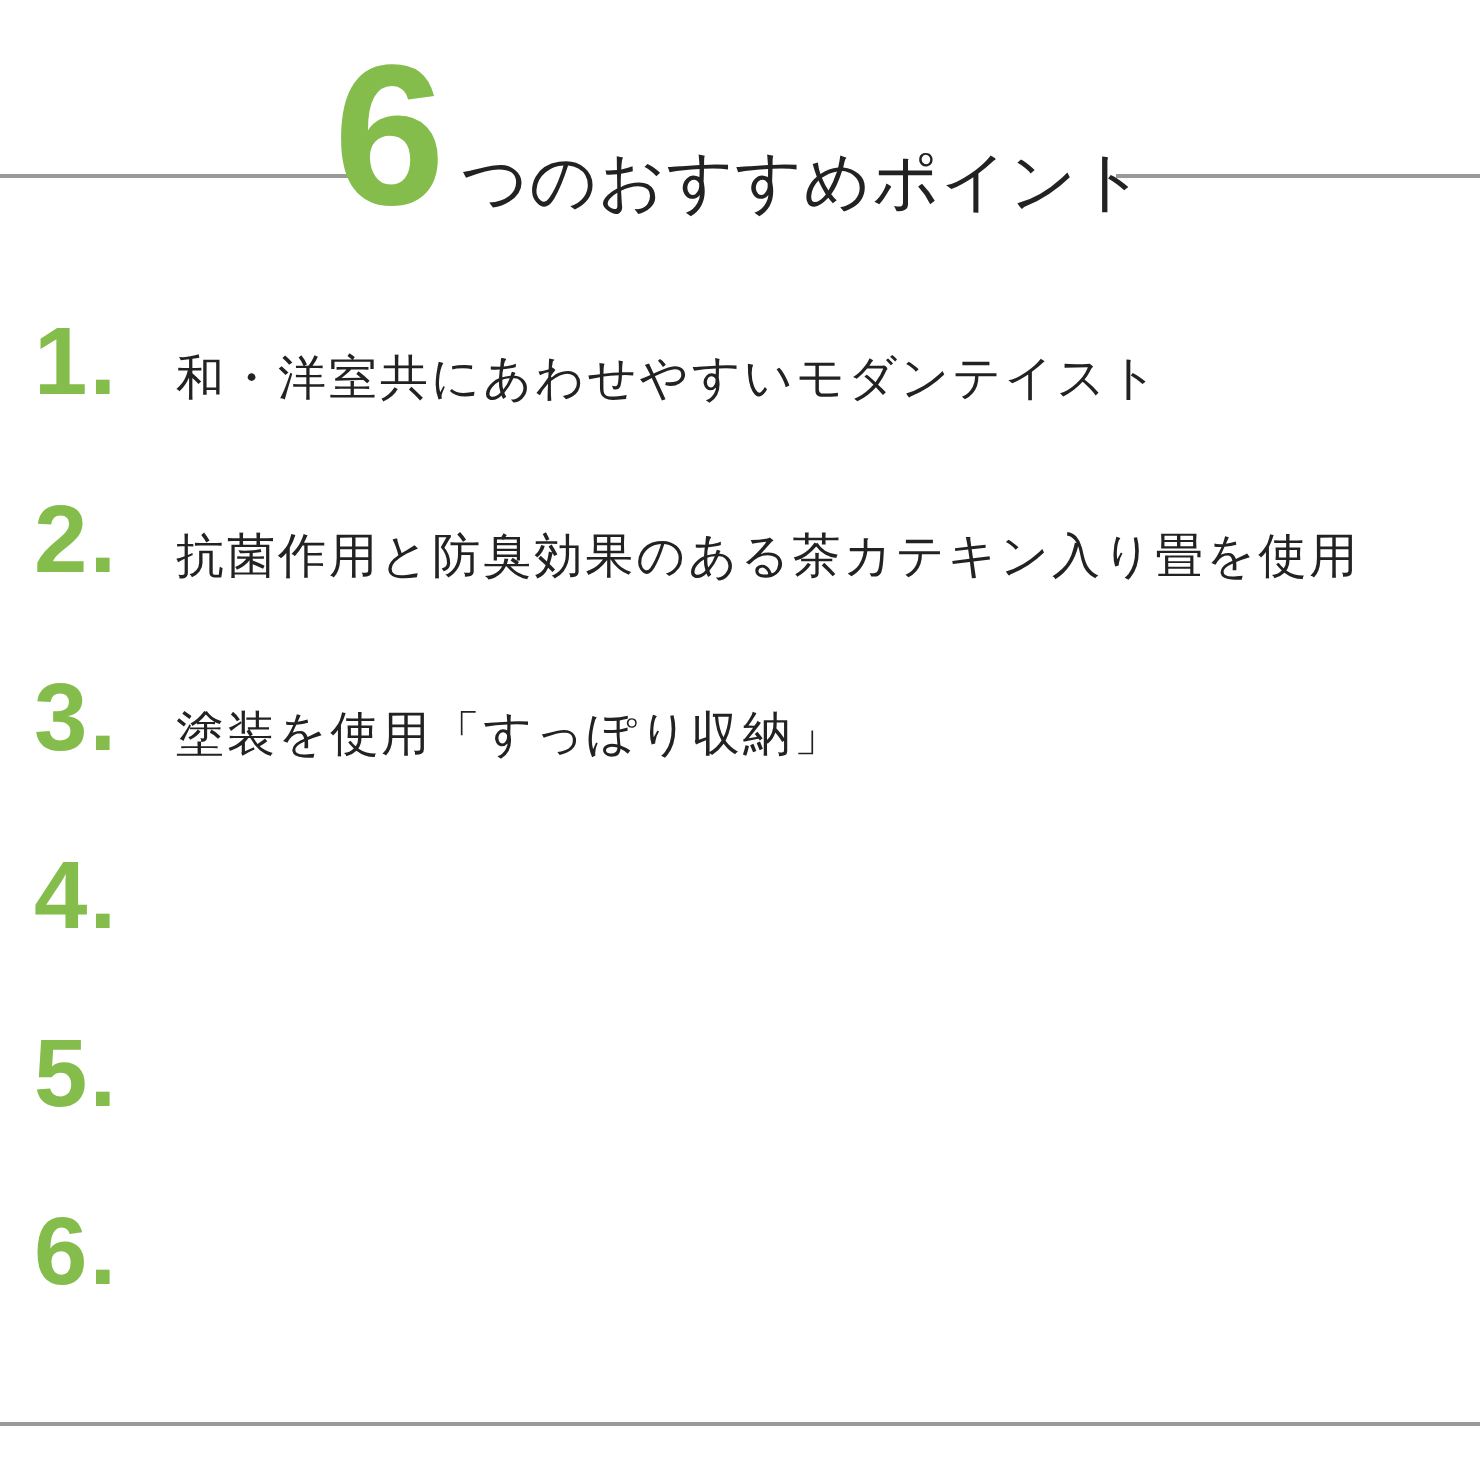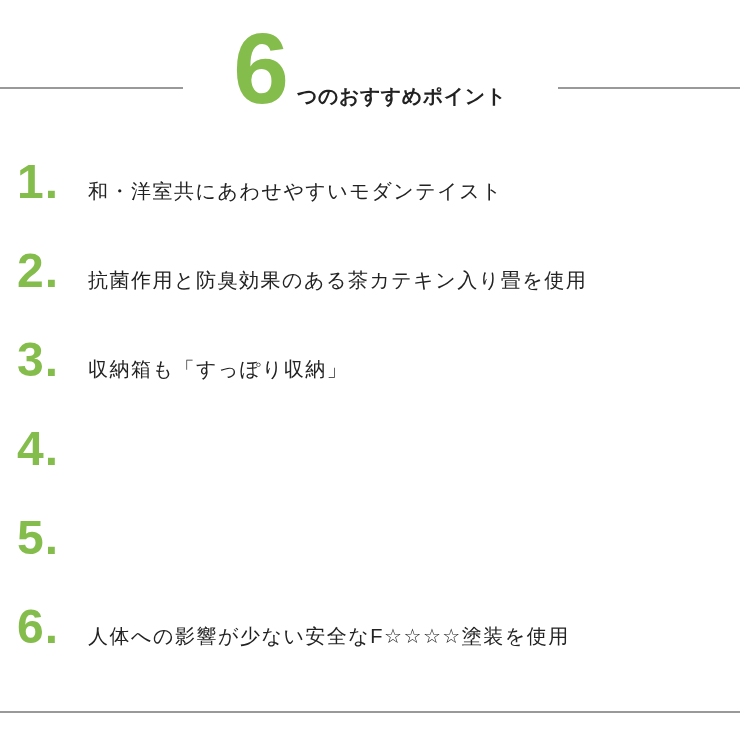--- a/index.html
+++ b/index.html
@@ -25,39 +25,39 @@
   .header-content{
     position:absolute;left:0;right:0;top:18px;
     display:flex;justify-content:center;align-items:baseline;
   }
   .big-num{
     font-size:100px;line-height:1;font-weight:700;
     color:var(--accent);
     letter-spacing:0;
   }
   .section-title{
-    font-size:20px;font-weight:700;color:var(--text);
+    font-size:33px;font-weight:400;color:var(--text);
     margin-left:8px;letter-spacing:0.5px;
   }
 
   
   .points{position:relative;}
   .point-row{
     height:89px;
     display:flex;align-items:baseline;
     padding-left:17px;box-sizing:border-box;
   }
   .point-num{
     flex:0 0 71px;width:71px;
     font-size:48px;line-height:1;font-weight:700;
     color:var(--accent);
     letter-spacing:1px;
   }
   .point-text{
-    font-size:20px;line-height:1.3;
+    font-size:24px;line-height:1.3;
     color:var(--text);
     letter-spacing:1.5px;
     white-space:nowrap;
   }
 
   
   .bottom-divider{
     position:absolute;left:0;top:711px;width:740px;height:2px;
     background:var(--divider);
   }
@@ -80,29 +80,28 @@
     <div class="point-row">
       <span class="point-num">1.</span>
       <span class="point-text">和・洋室共にあわせやすいモダンテイスト</span>
     </div>
     <div class="point-row">
       <span class="point-num">2.</span>
       <span class="point-text">抗菌作用と防臭効果のある茶カテキン入り畳を使用</span>
     </div>
     <div class="point-row">
       <span class="point-num">3.</span>
-      <span class="point-text">収納箱も「すっぽり収納」</span>
+      <span class="point-text">塗装を使用「すっぽり収納」</span>
     </div>
     <div class="point-row">
       <span class="point-num">4.</span>
     </div>
     <div class="point-row">
       <span class="point-num">5.</span>
     </div>
     <div class="point-row">
       <span class="point-num">6.</span>
-      <span class="point-text">人体への影響が少ない安全なF☆☆☆☆塗装を使用</span>
     </div>
   </div>
 
   <div class="bottom-divider"></div>
 
 </div>
 
 </body></html>

